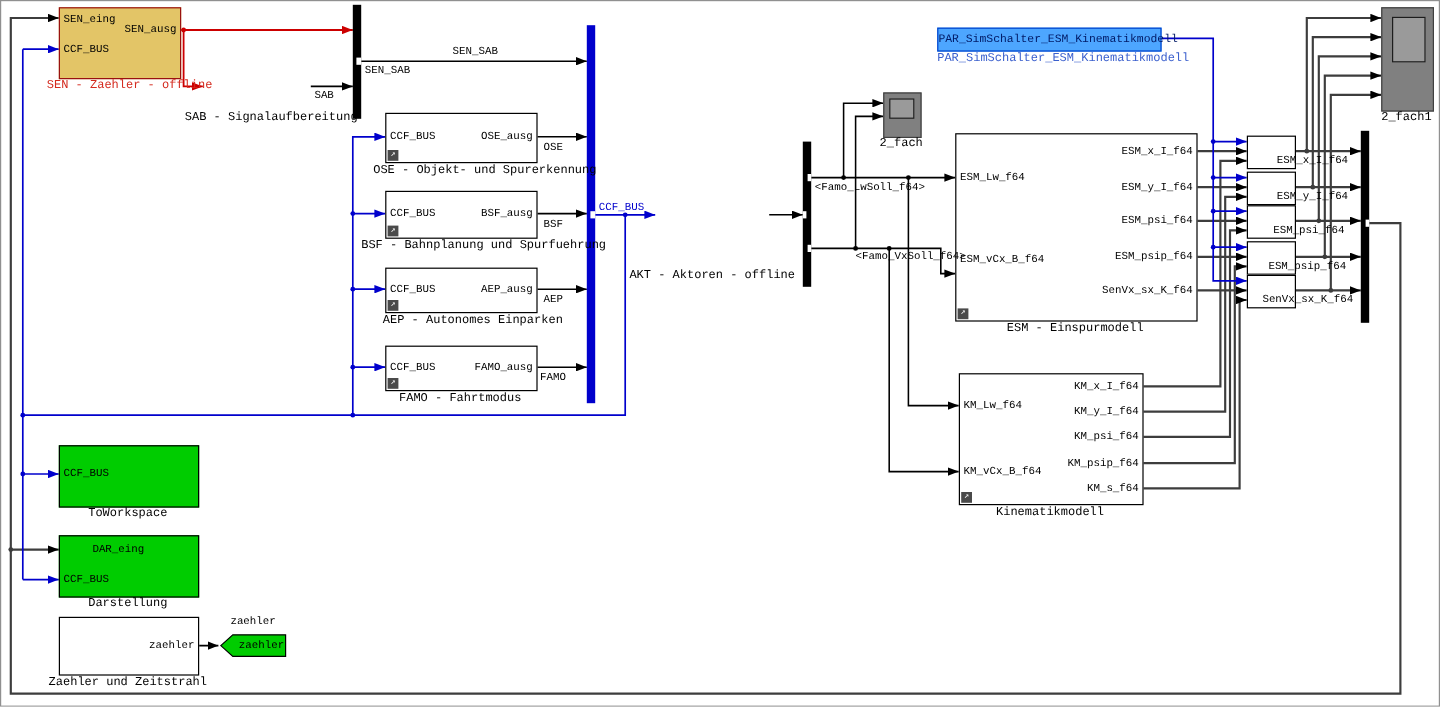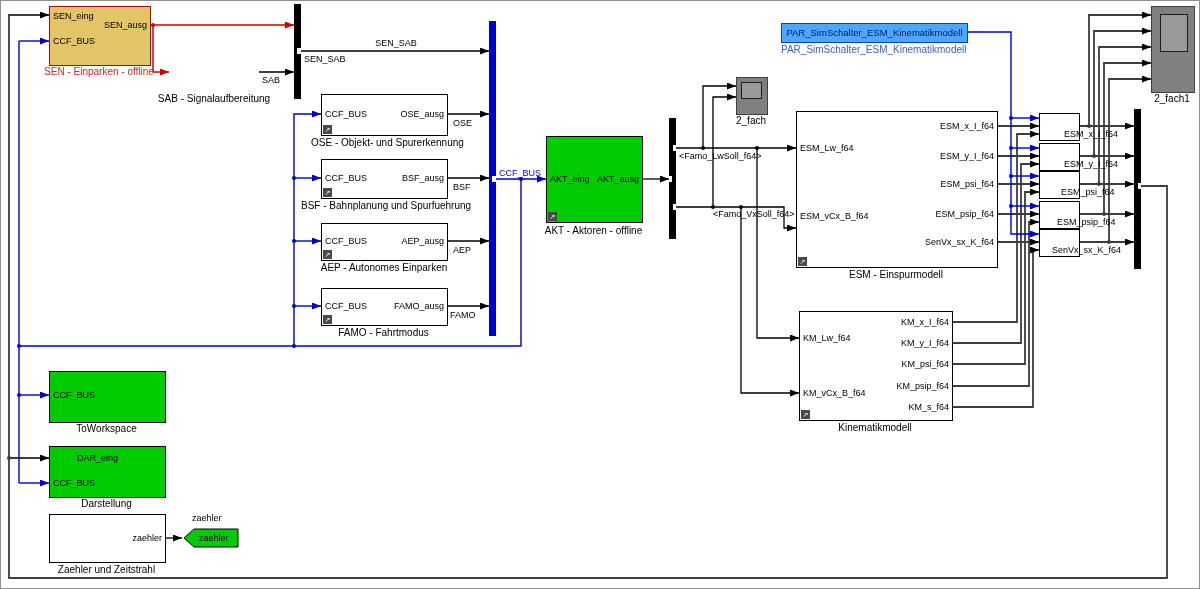--- a/index.html
+++ b/index.html
@@ -1,17 +1,17 @@
 <!DOCTYPE html>
 <html><head>
 <meta charset="utf-8">
 <style>
   html,body{margin:0;padding:0;background:#fff;}
   .canvas{position:relative;width:1200px;height:589px;background:#fff;border:1px solid #909090;box-sizing:border-box;overflow:hidden;
-          font-family:Liberation Sans, sans-serif;}
+          font-family:Liberation Mono, monospace;}
   svg.wires{position:absolute;left:0;top:0;z-index:1;}
   .blk{position:absolute;border:1px solid #000;background:#fff;z-index:2;font-size:9px;color:#000;}
   .blk.sen{background:#e3c567;border:1px solid #991111;}
   .blk.green{background:#00cc00;}
   .blk.par{background:#4da6ff;border:1px solid #0044cc;color:#001a66;text-align:center;font-size:9.5px;}
   .blk.scope{background:#808080;border:1px solid #404040;}
   .screen{position:absolute;background:#9a9a9a;border:1px solid #1d1d1d;}
   .sw{position:absolute;width:39px;height:26px;border:1px solid #000;background:#fff;z-index:2;}
   .port{position:absolute;white-space:nowrap;font-size:9px;line-height:11px;}
   .port.r{right:3px;text-align:right;}
@@ -157,21 +157,21 @@
   </g>
 
   <polygon points="183,537 193,528 237,528 237,546 193,546" fill="#00cc00" stroke="#000"></polygon>
 </svg>
 
 <div class="blk sen" style="left:48px;top:5px;width:100px;height:58px;">
   <span class="port l" style="top:4px;">SEN_eing</span>
   <span class="port l" style="top:29px;">CCF_BUS</span>
   <span class="port r" style="top:13px;margin-left:20px;">SEN_ausg</span>
 </div>
-<div class="lbl red" style="left:38px;top:65px;width:120px;">SEN - Einparken - offline</div>
+<div class="lbl red" style="left:38px;top:65px;width:120px;">SEN - Zaehler - offline</div>
 
 <div class="lbl" style="left:153px;top:92px;width:120px;">SAB - Signalaufbereitung</div>
 
 <div class="blk" style="left:320px;top:93px;width:125px;height:40px;">
   <span class="port l" style="top:14px;">CCF_BUS</span>
   <span class="port r" style="top:14px;">OSE_ausg</span>
   <span class="badge"></span>
 </div>
 <div class="lbl" style="left:310px;top:136px;width:145px;text-align:right;">OSE - Objekt- und Spurerkennung</div>
 
@@ -189,25 +189,20 @@
 </div>
 <div class="lbl" style="left:318px;top:261px;width:130px;">AEP - Autonomes Einparken</div>
 
 <div class="blk" style="left:320px;top:287px;width:125px;height:36px;">
   <span class="port l" style="top:12px;">CCF_BUS</span>
   <span class="port r" style="top:12px;">FAMO_ausg</span>
   <span class="badge"></span>
 </div>
 <div class="lbl" style="left:330px;top:326px;width:105px;">FAMO  - Fahrtmodus</div>
 
-<div class="blk green" style="left:545px;top:135px;width:95px;height:85px;">
-  <span class="port l" style="top:37px;">AKT_eing</span>
-  <span class="port r" style="top:37px;">AKT_ausg</span>
-  <span class="badge"></span>
-</div>
 <div class="lbl" style="left:515px;top:224px;width:155px;">AKT - Aktoren - offline</div>
 
 <div class="blk scope" style="left:735px;top:76px;width:30px;height:36px;">
   <span class="screen" style="left:4px;top:4px;width:19px;height:15px;"></span>
 </div>
 <div class="lbl" style="left:720px;top:114px;width:60px;">2_fach</div>
 
 <div class="blk par" style="left:780px;top:22px;width:185px;height:18px;line-height:18px;">
   <span>PAR_SimSchalter_ESM_Kinematikmodell</span>
 </div>

